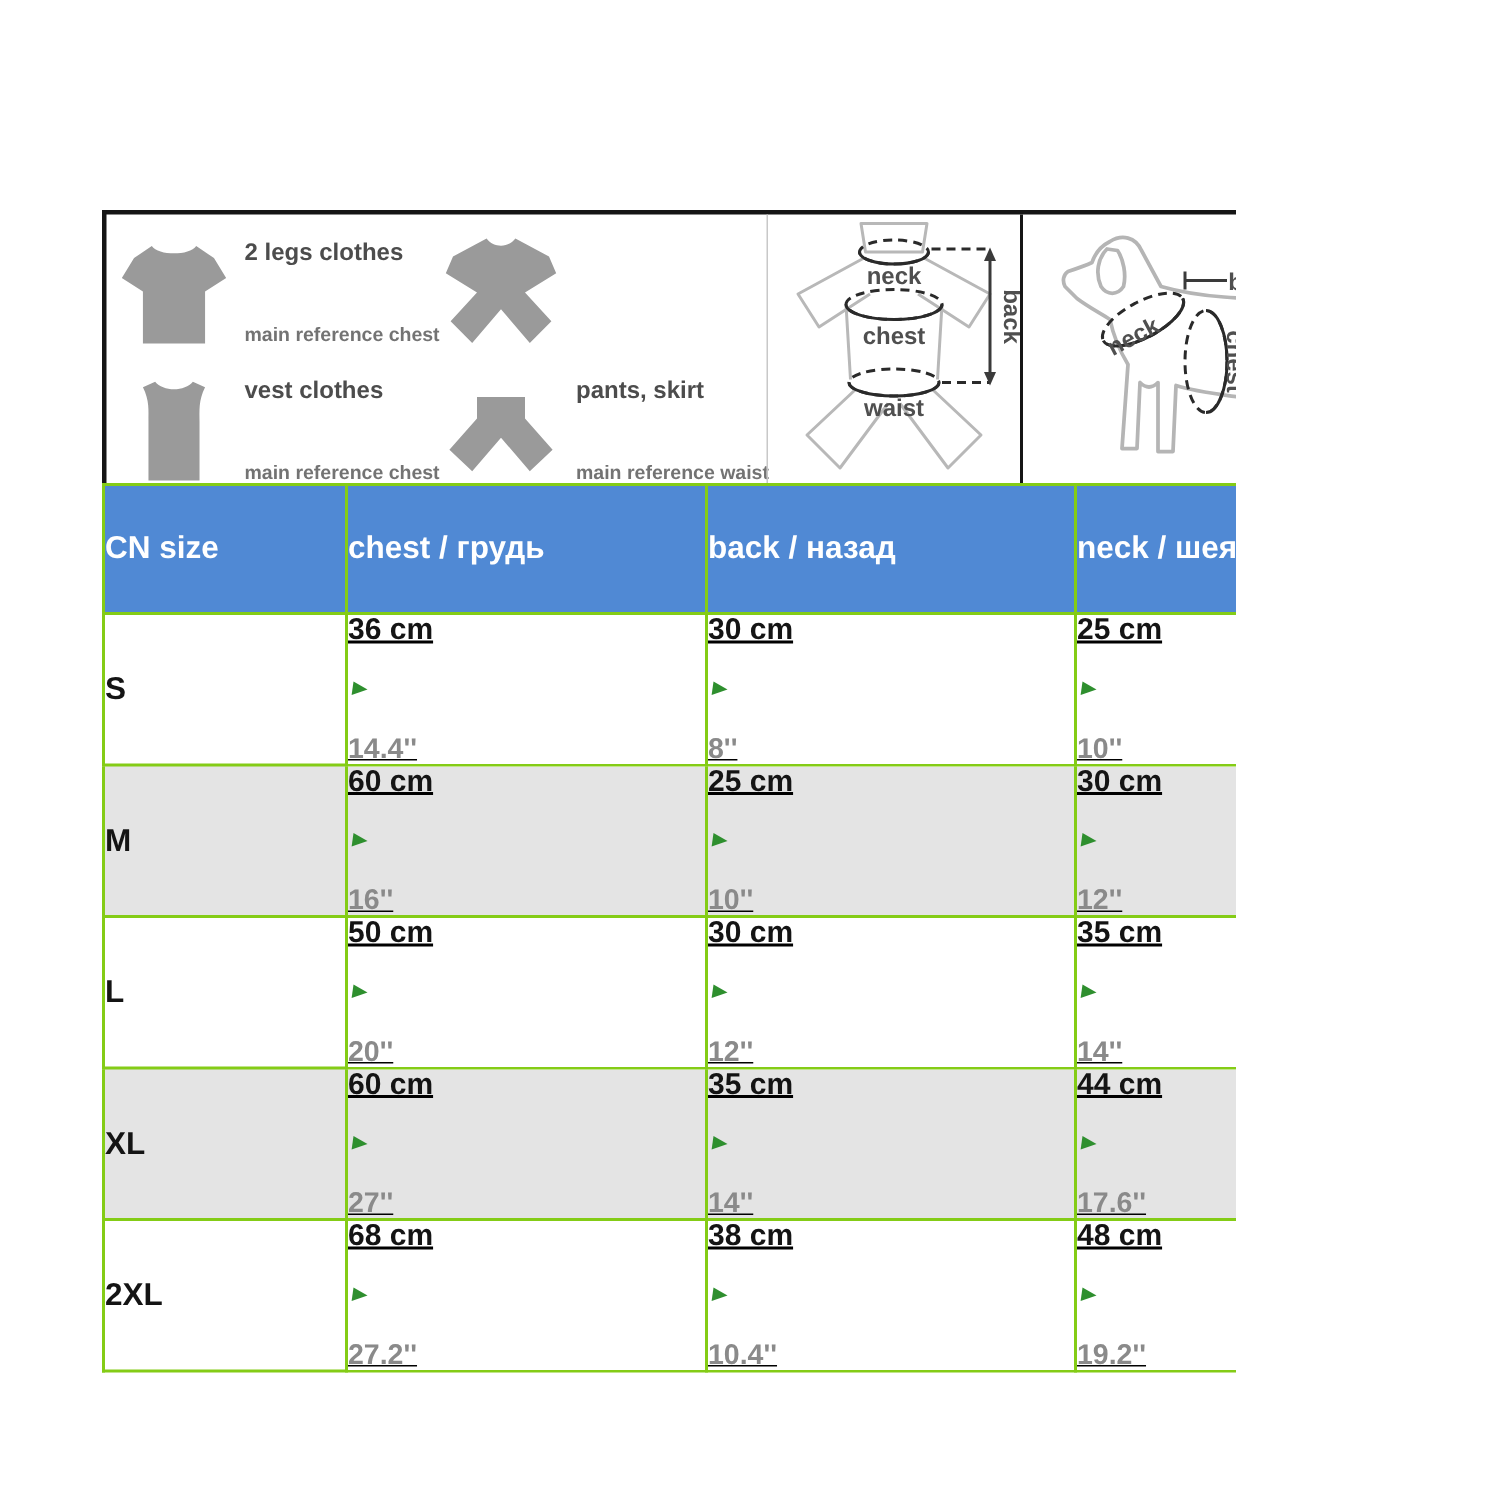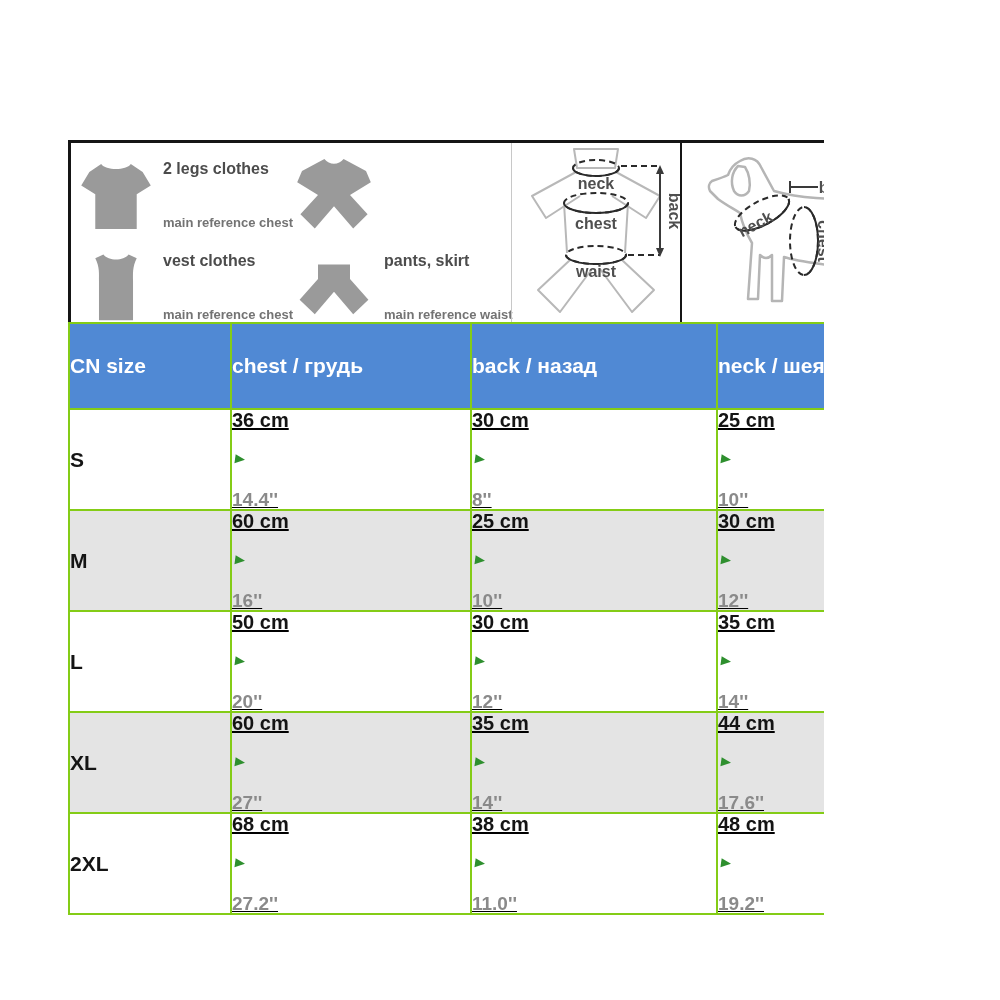--- a/index.html
+++ b/index.html
@@ -268,21 +268,21 @@
             <span class="flag"></span>
         <div class="mwrap">
               <div class="cm">68 cm</div>
         <div class="inch">27.2''</div>
             </div>
           </td>
       <td class="mcell">
             <span class="flag"></span>
         <div class="mwrap">
               <div class="cm">38 cm</div>
-        <div class="inch">11.0''</div>
+        <div class="inch">10.4''</div>
             </div>
           </td>
       <td class="mcell">
             <span class="flag"></span>
         <div class="mwrap">
               <div class="cm">48 cm</div>
         <div class="inch">19.2''</div>
             </div>
           </td>
     </tr>

